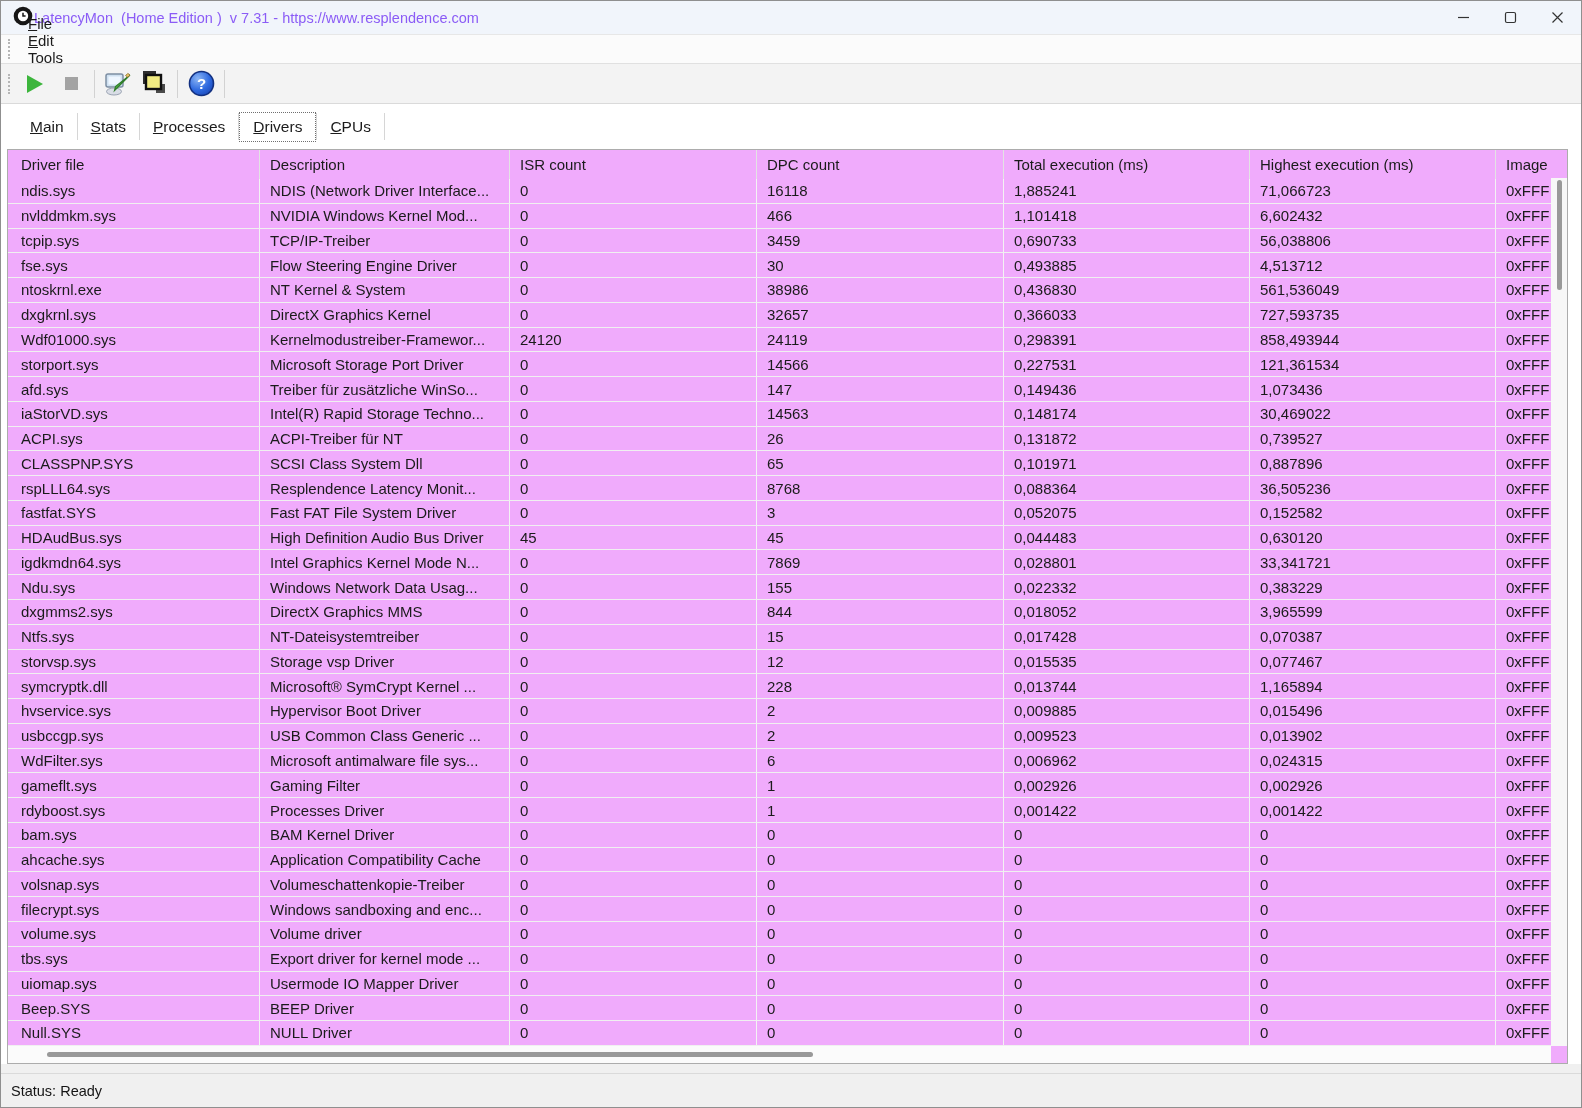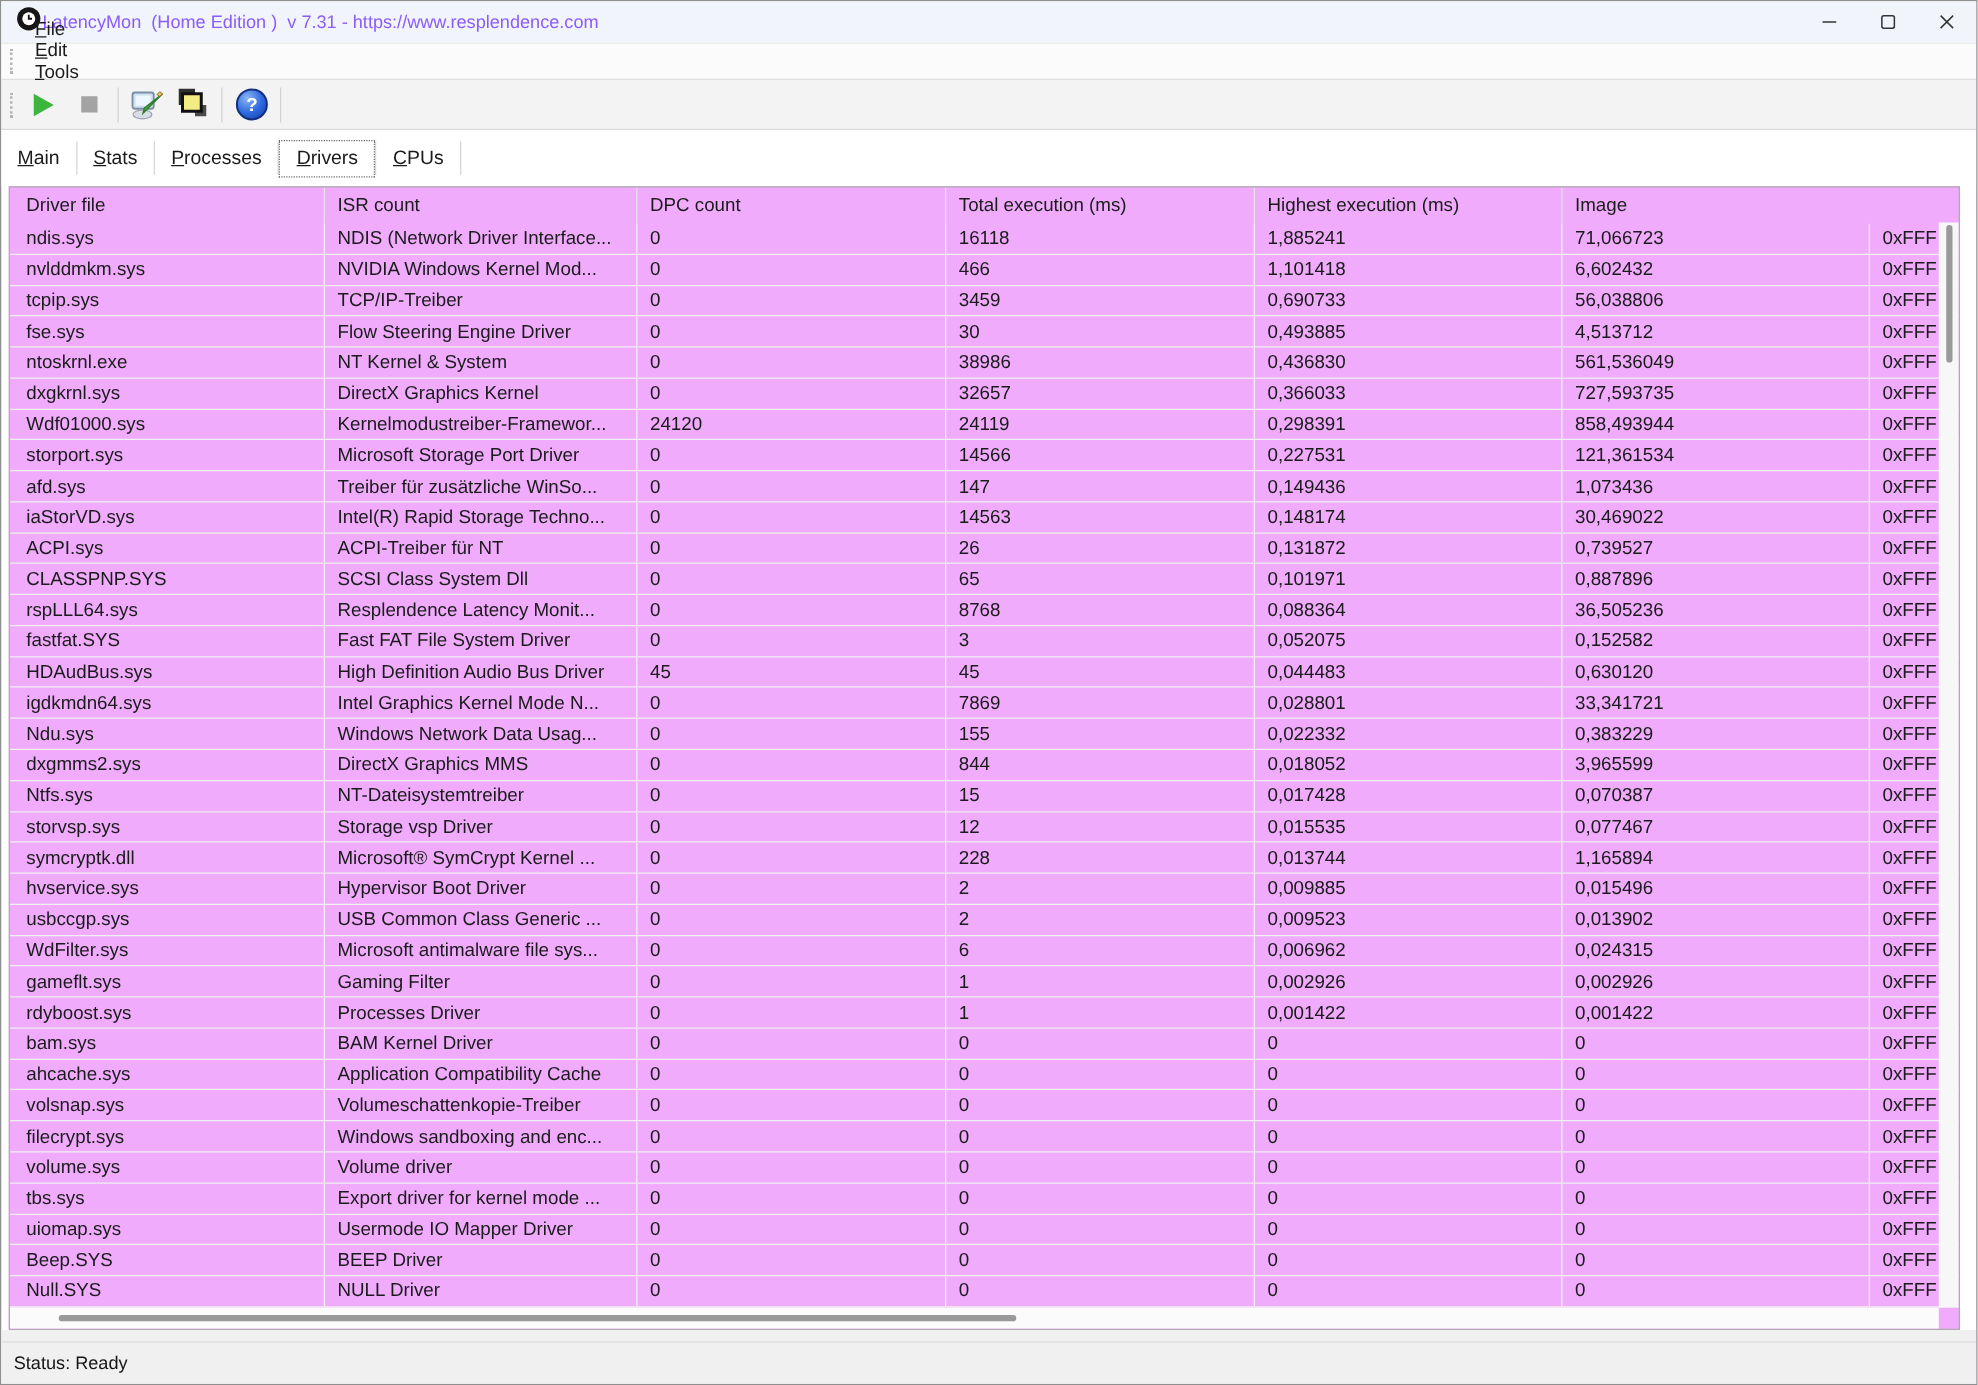--- a/index.html
+++ b/index.html
@@ -30,21 +30,21 @@
   
   .toolbar { position:absolute; top:63px; left:0; right:0; height:40px; background:#f3f3f3;
     border-bottom:1px solid #dadada; display:flex; align-items:center; }
   .tool-btn { width:36px; height:32px; display:flex; align-items:center; justify-content:center; }
   .tool-sep { width:1px; height:28px; background:#d2d2d2; margin:0 5px; }
   .play-shape { width:0; height:0; border-left:16px solid #3cb53c;
     border-top:9px solid transparent; border-bottom:9px solid transparent; }
   .stop-shape { width:13px; height:13px; background:#a3a3a3; }
 
   
-  .tabbar { position:absolute; top:103px; left:0; right:0; height:45px; background:#ffffff;
+  .tabbar { position:absolute; top:103px; left:16px; right:0; height:45px; background:#ffffff;
     display:flex; align-items:center; padding-left:0; }
   .tab { display:flex; align-items:center; height:30px; padding:0 13px; }
   .tab.active { border:1px dotted #6f6f6f; }
   .tab-label { font-size:15.5px; display:block; }
   .tab-label::first-letter { text-decoration:underline; }
   .tab-sep { width:1px; height:27px; background:#d6d6d6; }
 
   
   .table { position:absolute; left:6px; top:148px; width:1561px; height:915px;
     border:1px solid #acacac; background:#f0abfc; overflow:hidden; }
@@ -180,20 +180,21 @@
       <span class="tab-sep"></span>
       <div class="tab">
         <span class="tab-label">CPUs</span>
       </div>
       <span class="tab-sep"></span>
     </div>
 
   <div class="table">
     <div class="thead">
         <div class="th">Driver file</div>
+        <div class="th">Description</div>
         <div class="th">ISR count</div>
         <div class="th">DPC count</div>
         <div class="th">Total execution (ms)</div>
         <div class="th">Highest execution (ms)</div>
         <div class="th">Image</div>
       </div>
     <div class="tbody">
         <div class="trow">
           <div class="tcell">ndis.sys</div>
           <div class="tcell">NDIS (Network Driver Interface...</div>

